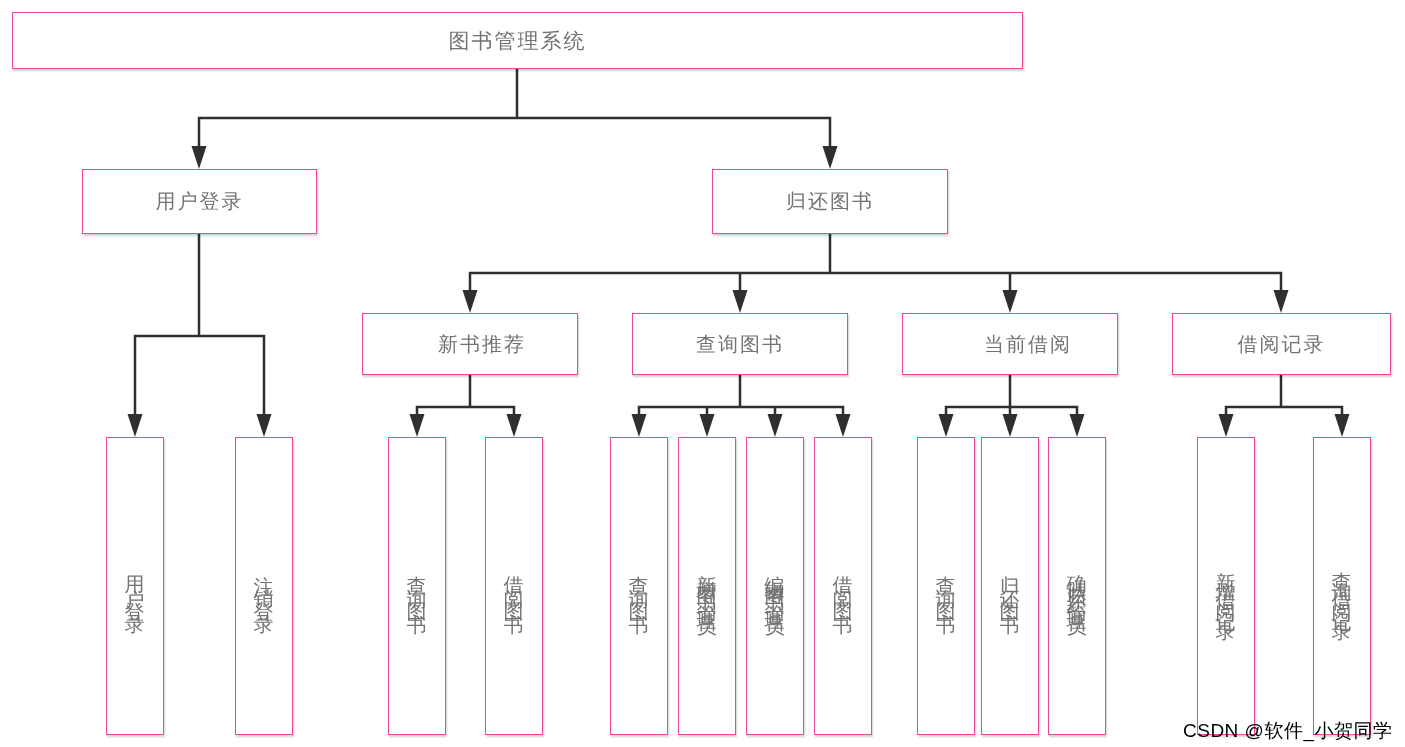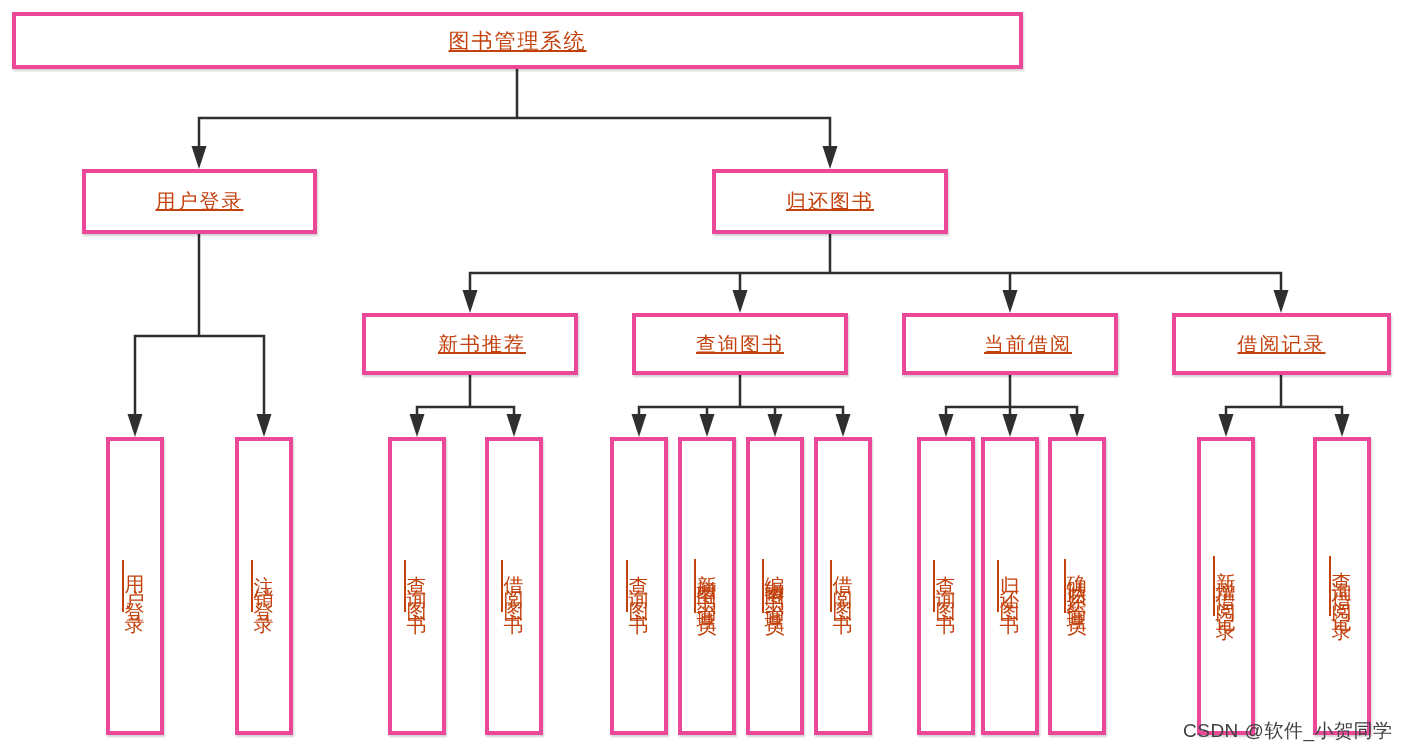--- a/index.html
+++ b/index.html
@@ -18,28 +18,27 @@
   .connectors {
     position: absolute;
     left: 0;
     top: 0;
     z-index: 1;
   }
   .node {
     position: absolute;
     box-sizing: border-box;
     background: #ffffff;
-    border: 4px solid #ec4899;
-    color: #c2410c;
+    border: 1px solid #ec4899;
+    color: #737373;
     display: flex;
     align-items: center;
     justify-content: center;
     z-index: 2;
     box-shadow: 1px 2px 2px rgba(0,0,0,0.18);
-    text-decoration: underline;
   }
   .h-node {
     font-size: 20px;
     letter-spacing: 2px;
     white-space: nowrap;
   }
   .root-node {
     font-size: 21px;
     letter-spacing: 2px;
   }
@@ -51,21 +50,21 @@
   .ls-4 { letter-spacing: 13px; }
   .ls-6 { letter-spacing: 10px; }
   .ls-9 { letter-spacing: 6px; }
   .watermark {
     position: absolute;
     left: 1183px;
     top: 718px;
     z-index: 5;
     font-size: 19px;
     letter-spacing: 0.5px;
-    color: #404040;
+    color: #000000;
     white-space: nowrap;
   }
 </style>
 </head>
 <body>
 
 <div class="stage">
 
   <svg class="connectors" width="1405" height="747" viewBox="0 0 1405 747">
     <path d="M517 69 V118 M199 118 H830 M199 118 V148 M830 118 V148

